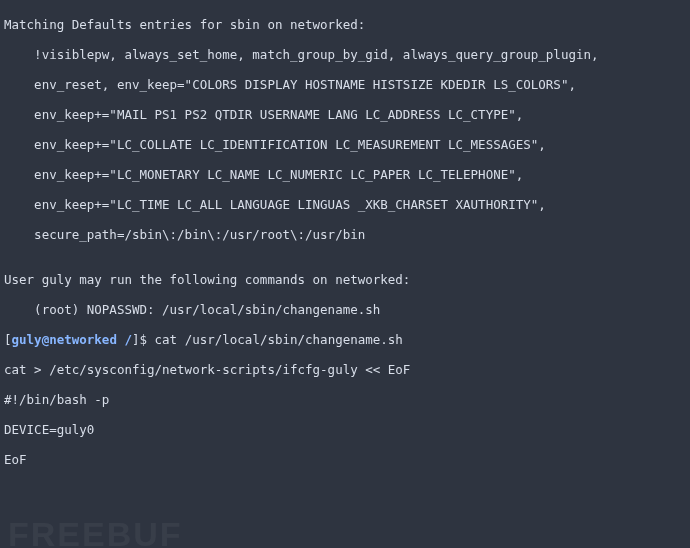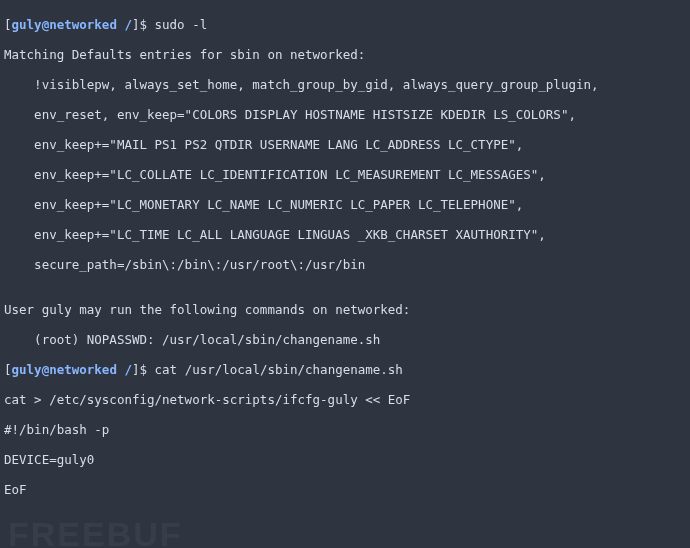--- a/index.html
+++ b/index.html
@@ -38,21 +38,20 @@
     color: rgba(255,255,255,0.05);
     font-family: Arial, sans-serif;
     z-index: 1;
     pointer-events: none;
   }
 </style>
 </head>
 <body>
 
 <div class="term">
-<span class="line"><span class="txt">[</span><span class="user">guly</span><span class="at">@</span><span class="host">networked</span><span class="path"> /</span><span class="txt">]$ </span><span class="cmd">sudo -l</span></span>
 <span class="line txt">Matching Defaults entries for sbin on networked:</span>
 <span class="line txt">    !visiblepw, always_set_home, match_group_by_gid, always_query_group_plugin,</span>
 <span class="line txt">    env_reset, env_keep="COLORS DISPLAY HOSTNAME HISTSIZE KDEDIR LS_COLORS",</span>
 <span class="line txt">    env_keep+="MAIL PS1 PS2 QTDIR USERNAME LANG LC_ADDRESS LC_CTYPE",</span>
 <span class="line txt">    env_keep+="LC_COLLATE LC_IDENTIFICATION LC_MEASUREMENT LC_MESSAGES",</span>
 <span class="line txt">    env_keep+="LC_MONETARY LC_NAME LC_NUMERIC LC_PAPER LC_TELEPHONE",</span>
 <span class="line txt">    env_keep+="LC_TIME LC_ALL LANGUAGE LINGUAS _XKB_CHARSET XAUTHORITY",</span>
 <span class="line txt">    secure_path=/sbin\:/bin\:/usr/root\:/usr/bin</span>
 <span class="line txt"></span>
 <span class="line txt">User guly may run the following commands on networked:</span>

